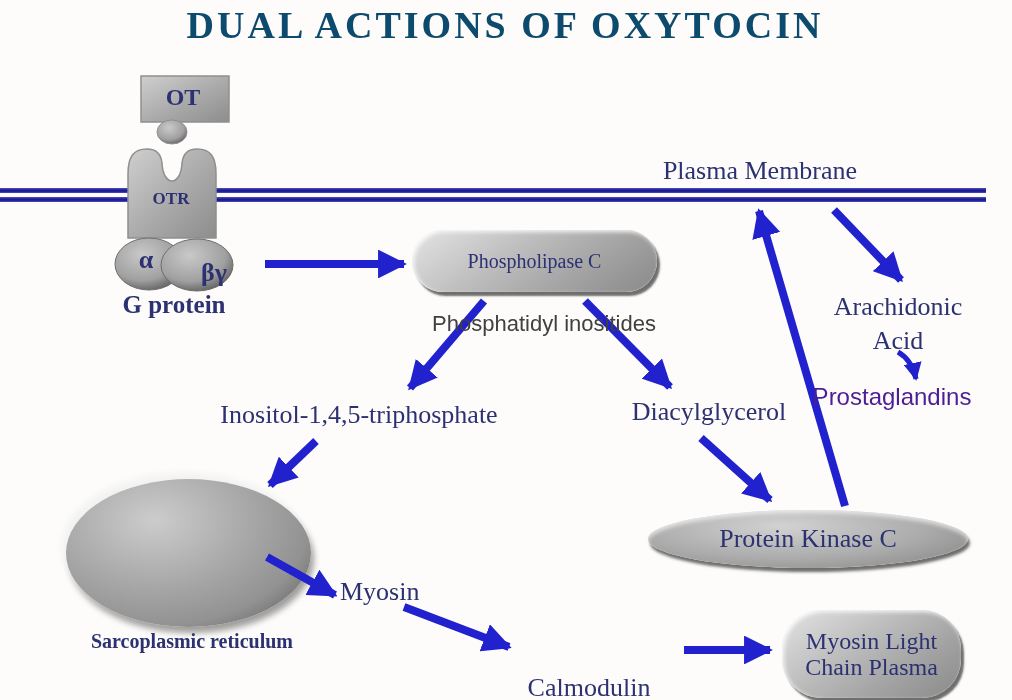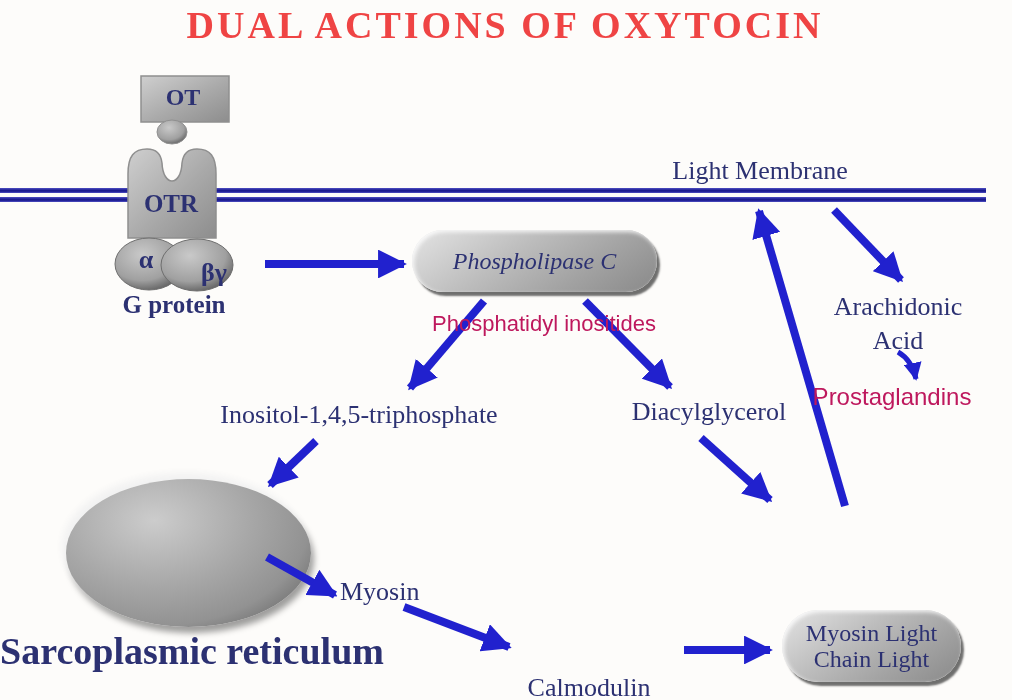--- a/index.html
+++ b/index.html
@@ -16,54 +16,54 @@
     z-index:1;
   }
   #shapes-svg,#arrows-svg{position:absolute;left:0;top:0;z-index:2;}
   #arrows-svg{z-index:3;}
   .lbl{
     position:absolute;color:#2c3172;white-space:nowrap;z-index:4;
     line-height:1.08;
   }
   .centered{transform:translateX(-50%);}
   .title{
-    font-size:38px;font-weight:bold;letter-spacing:3px;color:#ef4444;
+    font-size:38px;font-weight:bold;letter-spacing:3px;color:#0c4a6e;
     text-align:center;
   }
   .pill{
     position:absolute;z-index:2;box-sizing:border-box;
     background:linear-gradient(145deg,#e4e4e4 0%,#bdbdbd 40%,#a2a2a2 70%,#898989 100%);
     box-shadow:3px 4px 2px rgba(25,25,25,.62), inset 2px 2px 4px rgba(255,255,255,.85);
     display:flex;align-items:center;justify-content:center;flex-direction:column;
   }
   .ell{
     position:absolute;z-index:2;border-radius:50%;
     display:flex;align-items:center;justify-content:center;
   }
   #plc-pill{left:412px;top:230px;width:245px;height:62px;border-radius:31px;}
-  #plc-pill .txt{font-size:24px;color:#2c3172;font-style:italic;}
-  #mlck-pill{left:782px;top:610px;width:179px;height:72px;border-radius:39px;}
+  #plc-pill .txt{font-size:20px;color:#2c3172;}
+  #mlck-pill{left:782px;top:610px;width:179px;height:88px;border-radius:39px;}
   #mlck-pill .txt{font-size:24px;color:#2c3172;text-align:center;line-height:26px;}
   #pkc-ellipse{
     left:648px;top:510px;width:320px;height:58px;
     background:radial-gradient(ellipse at 42% 28%,#d2d2d2 0%,#ababab 55%,#8f8f8f 85%,#4a4a4a 100%);
     box-shadow:2px 4px 3px rgba(15,15,15,.6), inset 0 3px 4px rgba(255,255,255,.65);
   }
   #pkc-ellipse .txt{font-size:26px;color:#2c3172;}
   #sr-ellipse{
     left:66px;top:479px;width:245px;height:148px;
     background:radial-gradient(ellipse at 36% 28%,#cccccc 0%,#a6a6a6 45%,#929292 70%,#5e5e5e 94%,#3a3a3a 100%);
     box-shadow:-4px -6px 7px #f2f2f2, 3px 6px 6px rgba(0,0,0,.38);
   }
-  .fs22{font-size:22px;} .fs24{font-size:24px;text-align:center;} .fs25{font-size:25px;}
-  .fs26{font-size:26px;} .fs27{font-size:25px;} .fs28{font-size:38px;}
+  .fs22{font-size:22px;} .fs24{font-size:24px;text-align:center;} .fs25{font-size:17px;}
+  .fs26{font-size:26px;} .fs27{font-size:25px;} .fs28{font-size:20px;}
   .bold{font-weight:bold;}
   .sans{font-family:"Liberation Sans","DejaVu Sans",sans-serif;}
-  .inositides{color:#be185d;}
-  .red{color:#be185d;}
+  .inositides{color:#404040;}
+  .red{color:#4c1d95;}
   .two-line{text-align:center;line-height:34px;}
 </style>
 </head>
 <body>
 
 <div id="stage">
 
   <div class="mem-line" style="top:188px"></div>
   <div class="mem-line" style="top:197px"></div>
 
@@ -89,24 +89,27 @@
              C210,149 216,156 216,174 L216,238 Z" fill="url(#grayGrad)" stroke="#8f8f8f" stroke-width="1.5"></path>
 
     <ellipse cx="149" cy="264" rx="34" ry="26" fill="url(#gpGrad)" stroke="#6e6e6e"></ellipse>
     <ellipse cx="197" cy="265" rx="36" ry="26" fill="url(#gpGrad)" stroke="#6e6e6e"></ellipse>
   </svg>
 
   <div id="plc-pill" class="pill">
     <span class="txt">Phospholipase C</span>
   </div>
   <div id="sr-ellipse" class="ell"></div>
+  <div id="pkc-ellipse" class="ell">
+    <span class="txt">Protein Kinase C</span>
+  </div>
   <div id="mlck-pill" class="pill">
     <span class="txt">
       <span>Myosin Light</span><br>
-      <span>Chain Light</span>
+      <span>Chain Plasma</span>
     </span>
   </div>
 
   <svg id="arrows-svg" width="1012" height="700">
     <defs>
       <marker id="ah" viewBox="0 0 10 10" refX="9" refY="5" markerWidth="3.6" markerHeight="3.6" orient="auto">
         <path d="M0,0 L10,5 L0,10 Z" fill="#2121ce"></path>
       </marker>
     </defs>
     <g stroke="#2121ce" stroke-width="8" fill="none">
@@ -125,21 +128,21 @@
   </svg>
 
   <div class="lbl centered title" style="left:505px;top:5px;">DUAL ACTIONS OF OXYTOCIN</div>
 
   <div class="lbl centered bold fs24" style="left:183px;top:85px;">OT</div>
   <div class="lbl centered bold fs25" style="left:171px;top:190px;">OTR</div>
   <div class="lbl centered bold fs26" style="left:146px;top:246px;">α</div>
   <div class="lbl centered bold fs26" style="left:196px;top:259px;margin-left:18px;">βγ</div>
   <div class="lbl centered bold fs27" style="left:174px;top:291px;">G protein</div>
 
-  <div class="lbl centered fs26" style="left:760px;top:157px;">Light Membrane</div>
+  <div class="lbl centered fs26" style="left:760px;top:157px;">Plasma Membrane</div>
 
   <div class="lbl centered sans inositides fs22" style="left:544px;top:312px;">Phosphatidyl inositides</div>
 
   <div class="lbl centered fs26" style="left:359px;top:401px;">Inositol-1,4,5-triphosphate</div>
   <div class="lbl centered fs26 two-line" style="left:898px;top:290px;">
     <span>Arachidonic</span><br>
     <span>Acid</span>
   </div>
 
   <div class="lbl centered fs26" style="left:709px;top:398px;">Diacylglycerol</div>

